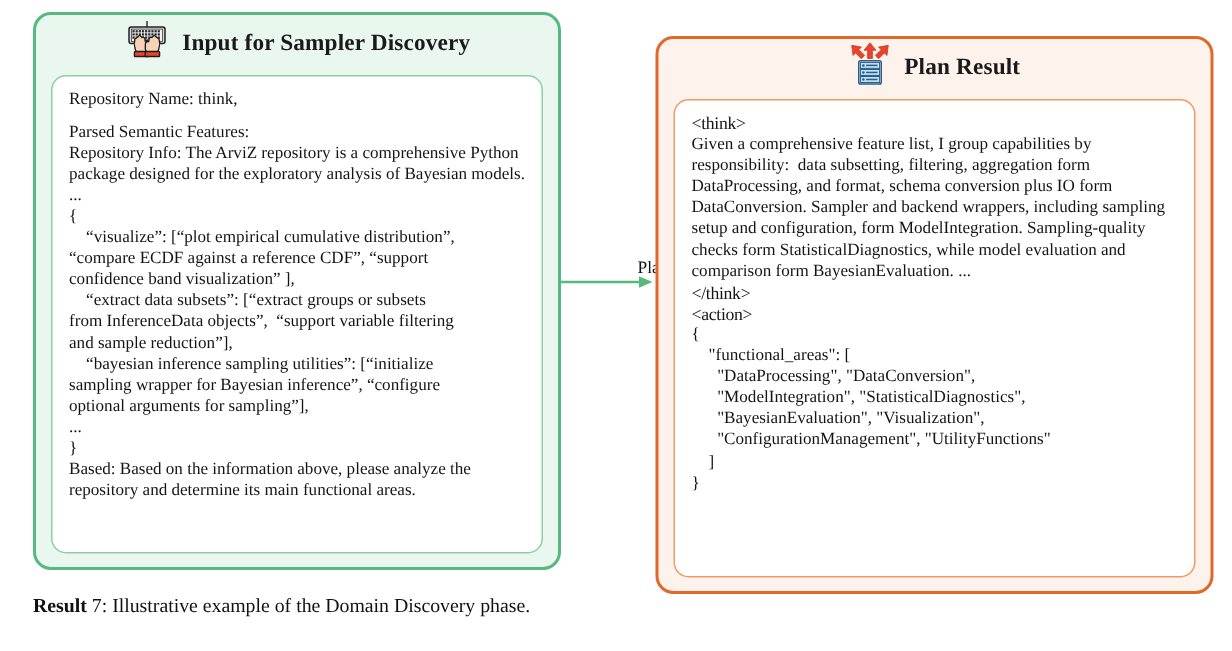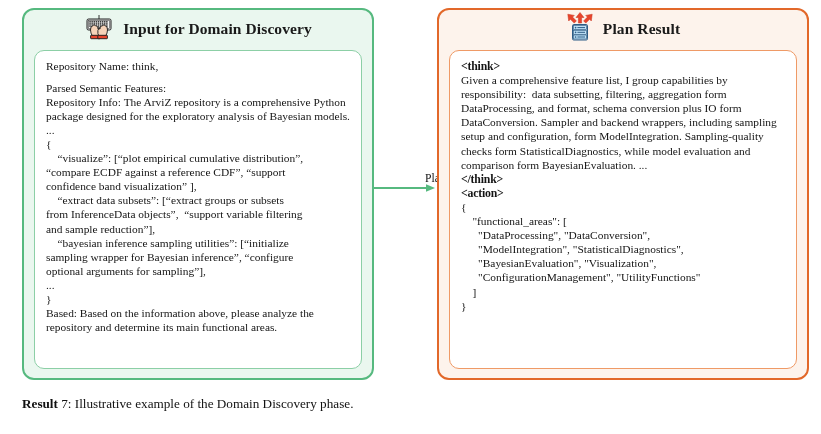--- a/index.html
+++ b/index.html
@@ -25,21 +25,21 @@
   #panel-input {
     left: 22px;
     top: 8px;
     width: 352px;
     height: 372px;
     background: #eaf7ef;
     border: 2px solid #56b97f;
   }
   #panel-output {
     left: 437px;
-    top: 8px;
+    top: 24px;
     width: 372px;
     height: 372px;
     background: #fdf3ec;
     border: 2px solid #e2682a;
   }
 
   .panel-header {
     display: flex;
     align-items: center;
     justify-content: center;
@@ -76,21 +76,21 @@
     font-family: "Liberation Serif", "DejaVu Serif", serif;
     font-size: 11.4px;
     line-height: 14.1px;
     color: #141414;
     white-space: pre-wrap;
     margin: 0;
   }
   .lbl { font-weight: normal; }
   .mono-tag {
     font-family: "Liberation Serif", "DejaVu Serif", serif;
-    font-weight: bold;
+    font-weight: normal;
     font-size: 11.8px;
     letter-spacing: -0.2px;
   }
   .blk { margin-top: 7.5px; }
   .tight { margin-top: 0; }
 
   
   #planning-arrow {
     position: absolute;
     left: 374px;
@@ -170,21 +170,21 @@
           <path d="M7 13 q-1 3 0 6 q0.3 3 3 3 l3.5 0 q2.4 0 2.6 -2.4 l0 -3.2 q-0.4 -2.2 -2.2 -1.6 l-0.2 -1.6 q-0.6 -1.8 -2 -1.2 l-0.5 -0.6 q-1.3 -1.4 -2.3 0.3 z" fill="#f6d2b8" stroke="#1c1c1c" stroke-width="0.9" stroke-linejoin="round"></path>
           <rect x="6.6" y="21.3" width="9.6" height="3.4" rx="0.6" fill="#e8442c" stroke="#1c1c1c" stroke-width="0.9"></rect>
         </g>
 
         <g>
           <path d="M23 13 q1 3 0 6 q-0.3 3 -3 3 l-3.5 0 q-2.4 0 -2.6 -2.4 l0 -3.2 q0.4 -2.2 2.2 -1.6 l0.2 -1.6 q0.6 -1.8 2 -1.2 l0.5 -0.6 q1.3 -1.4 2.3 0.3 z" fill="#f6d2b8" stroke="#1c1c1c" stroke-width="0.9" stroke-linejoin="round"></path>
           <rect x="13.8" y="21.3" width="9.6" height="3.4" rx="0.6" fill="#e8442c" stroke="#1c1c1c" stroke-width="0.9"></rect>
         </g>
       </svg>
     </span>
-    <span class="panel-title">Input for Domain Discovery</span>
+    <span class="panel-title">Input for Sampler Discovery</span>
   </div>
 
   <div class="inner-box">
     <p class="body-text tight"><span class="lbl">Repository Name</span><span>: think,</span></p>
 
     <p class="body-text blk lbl">Parsed Semantic Features:</p>
 
     <p class="body-text tight"><span class="lbl">Repository Info:</span><span> The ArviZ repository is a comprehensive Python package designed for the exploratory analysis of Bayesian models.  ...</span></p>
 
     <p class="body-text tight">{

